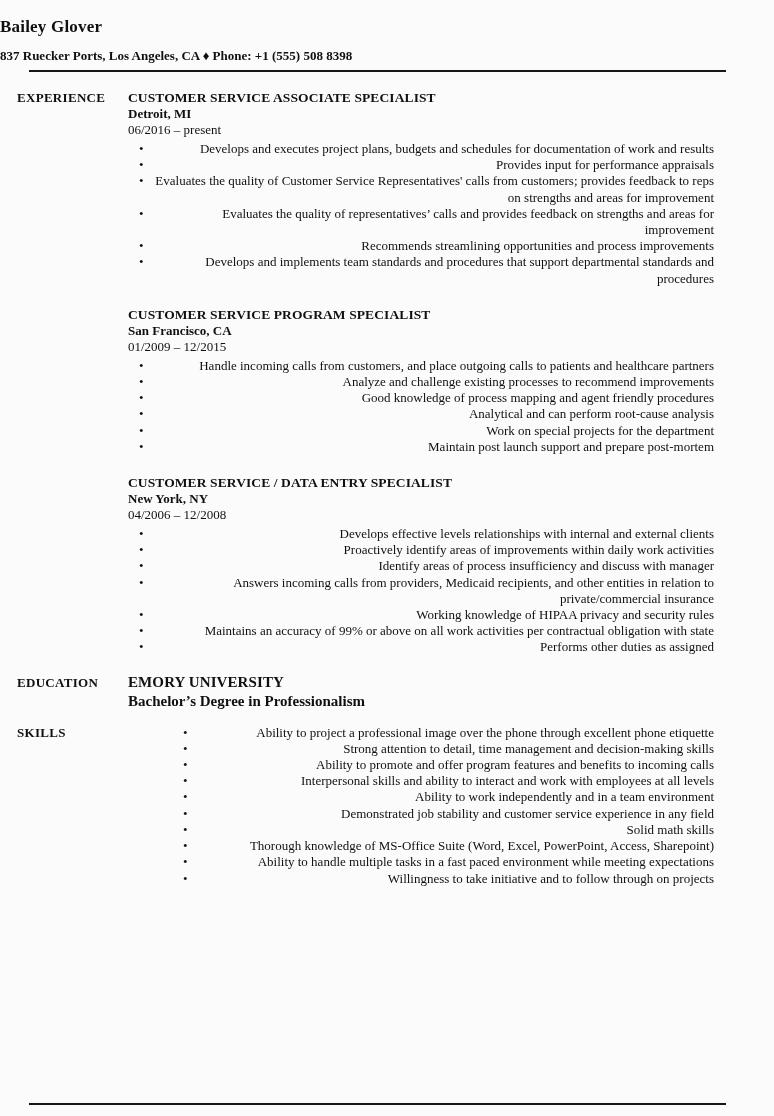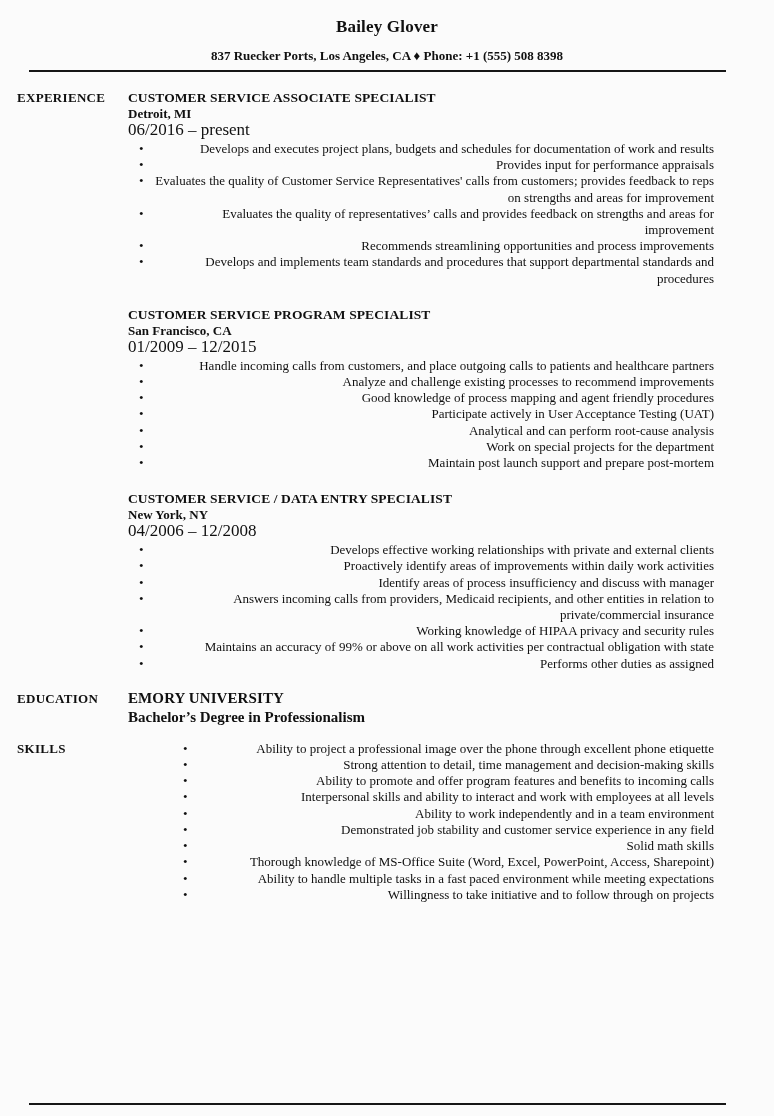--- a/index.html
+++ b/index.html
@@ -5,42 +5,42 @@
   html, body { margin: 0; padding: 0; }
   body {
     width: 774px; height: 1116px;
     background: #fbfbfb;
     font-family: "Liberation Serif", "DejaVu Serif", serif;
     color: #101010;
     overflow: hidden;
   }
   .page { position: relative; width: 774px; height: 1116px; }
 
-  header { padding-top: 16px; text-align: center; }
+  header { padding-top: 16px; text-align: left; }
   .name { font-size: 17px; font-weight: bold; line-height: 22px; letter-spacing: 0.2px; }
   .contact { font-size: 13px; font-weight: bold; line-height: 16px; margin-top: 10px; }
 
   .rule {
     position: absolute; left: 29px; width: 697px; height: 0;
     border-top: 2.4px solid #161616;
   }
   .top-rule { top: 70px; }
   .bottom-rule { top: 1103px; }
 
   main { position: absolute; top: 89px; left: 17px; right: 60px; }
 
   .row { display: grid; grid-template-columns: 111px 1fr; align-items: start; }
   .section-label {
     font-size: 13px; font-weight: bold; letter-spacing: 0.3px; line-height: 17px;
   }
 
   .job + .job { margin-top: 19px; }
   .job-title { font-size: 13.5px; font-weight: bold; line-height: 17px; letter-spacing: 0.1px; }
   .job-loc   { font-size: 13px;  font-weight: bold; line-height: 16px; }
-  .job-dates { font-size: 17px; line-height: 16px; }
+  .job-dates { font-size: 13px; line-height: 16px; }
 
   ul.bullets {
     list-style: none;
     margin: 3px 0 0 10px; padding: 0;
     font-size: 13px; line-height: 16.2px; text-align: right;
   }
   ul.bullets li { position: relative; padding-left: 13.5px; }
   ul.bullets li::before { content: "\2022"; position: absolute; left: 1px; }
 
   .row-education { margin-top: 18px; }
@@ -83,33 +83,32 @@
         </div>
 
         <div class="job">
           <div class="job-title">CUSTOMER SERVICE PROGRAM SPECIALIST</div>
           <div class="job-loc">San Francisco, CA</div>
           <div class="job-dates">01/2009 – 12/2015</div>
           <ul class="bullets">
             <li>Handle incoming calls from customers, and place outgoing calls to patients and healthcare partners</li>
             <li>Analyze and challenge existing processes to recommend improvements</li>
             <li>Good knowledge of process mapping and agent friendly procedures</li>
-            <li>Participate actively in User Acceptance Testing (UAT)</li>
             <li>Analytical and can perform root-cause analysis</li>
             <li>Work on special projects for the department</li>
             <li>Maintain post launch support and prepare post-mortem</li>
           </ul>
         </div>
 
         <div class="job">
           <div class="job-title">CUSTOMER SERVICE / DATA ENTRY SPECIALIST</div>
           <div class="job-loc">New York, NY</div>
           <div class="job-dates">04/2006 – 12/2008</div>
           <ul class="bullets">
-            <li>Develops effective working relationships with private and external clients</li>
+            <li>Develops effective levels relationships with internal and external clients</li>
             <li>Proactively identify areas of improvements within daily work activities</li>
             <li>Identify areas of process insufficiency and discuss with manager</li>
             <li>Answers incoming calls from providers, Medicaid recipients, and other entities in relation to private/commercial insurance</li>
             <li>Working knowledge of HIPAA privacy and security rules</li>
             <li>Maintains an accuracy of 99% or above on all work activities per contractual obligation with state</li>
             <li>Performs other duties as assigned</li>
           </ul>
         </div>
 
       </div>

